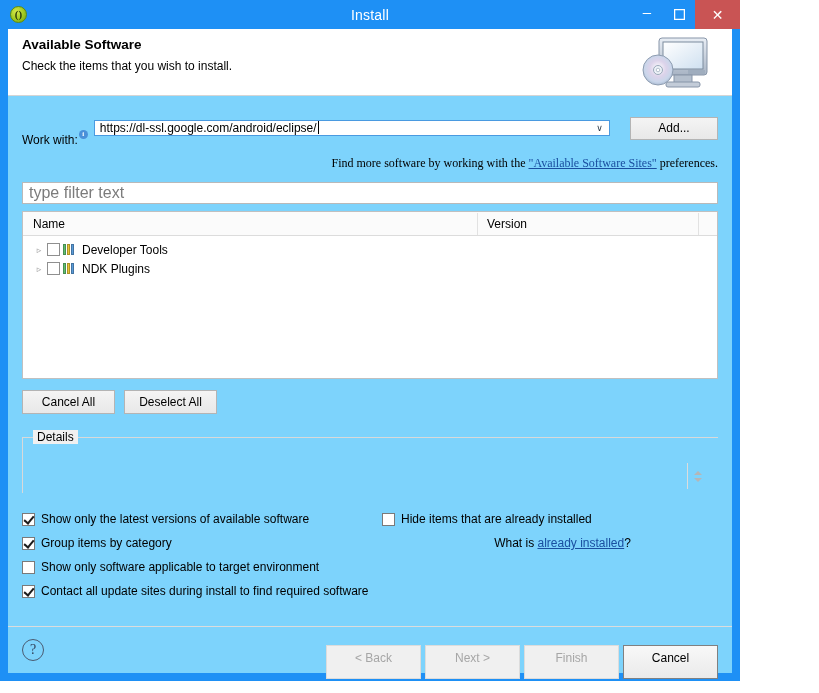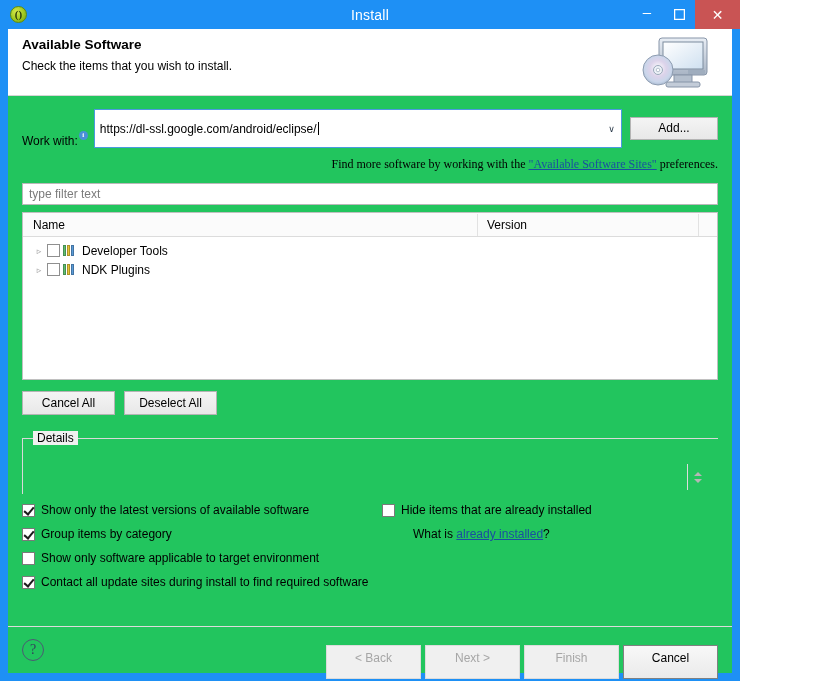--- a/index.html
+++ b/index.html
@@ -99,21 +99,21 @@
   .win-btn.max svg { display: block; }
   .win-btn.close {
     width: 45px;
     background: #c95454;
     font-size: 14px;
   }
 
   
   #client {
     flex: 1;
-    background: #22c55e;
+    background: #7dd3fc;
     display: flex;
     flex-direction: column;
     min-height: 0;
   }
 
   
   #banner {
     background: #ffffff;
     border-bottom: 1px solid #d5d5d5;
     height: 67px;
@@ -172,21 +172,21 @@
     text-align: center;
     vertical-align: super;
     margin-left: 1px;
     font-weight: bold;
     font-family: "Liberation Serif", serif;
     position: relative;
     top: -3px;
   }
   .combo {
     flex: 1;
-    height: 39px;
+    height: 16px;
     margin-left: 6px;
     margin-right: 8px;
     background: #ffffff;
     border: 1px solid #4a9ae0;
     box-sizing: border-box;
     display: flex;
     align-items: center;
     position: relative;
   }
   .combo-value {
@@ -219,41 +219,42 @@
     color: #000;
     box-sizing: border-box;
     text-align: center;
     user-select: none;
     padding: 0;
   }
   #add-button {
     width: 88px;
     height: 23px;
     line-height: 21px;
+    margin-left: 12px;
   }
 
   .hint-row {
     text-align: right;
     margin-top: 9px;
     font-size: 12px;
     font-family: Liberation Serif, serif;
   }
   .link {
     color: #1a4fa0;
     text-decoration: underline;
   }
 
   
   #filter-input {
     margin-top: 11px;
     height: 22px;
     background: #ffffff;
     border: 1px solid #b9b9b9;
     box-sizing: border-box;
-    font-size: 12px;
+    font-size: 16px;
     color: #7b7b7b;
     line-height: 20px;
     padding-left: 6px;
   }
 
   
   #tree-panel {
     margin-top: 7px;
     flex: 0 0 168px;
     background: #ffffff;
@@ -388,23 +389,24 @@
     position: absolute;
     right: 30px;
     bottom: 4px;
     width: 1px;
     height: 26px;
     background: #dcdcdc;
   }
 
   
   #options {
-    margin-top: 4px;
-    position: relative;
-    flex: 1;
+    margin-top: 14px;
+    position: relative;
+    flex: 1;
+    text-align: center;
   }
   .opt {
     display: flex;
     align-items: center;
     height: 24px;
     font-size: 12px;
   }
   .cbx {
     width: 13px;
     height: 13px;

